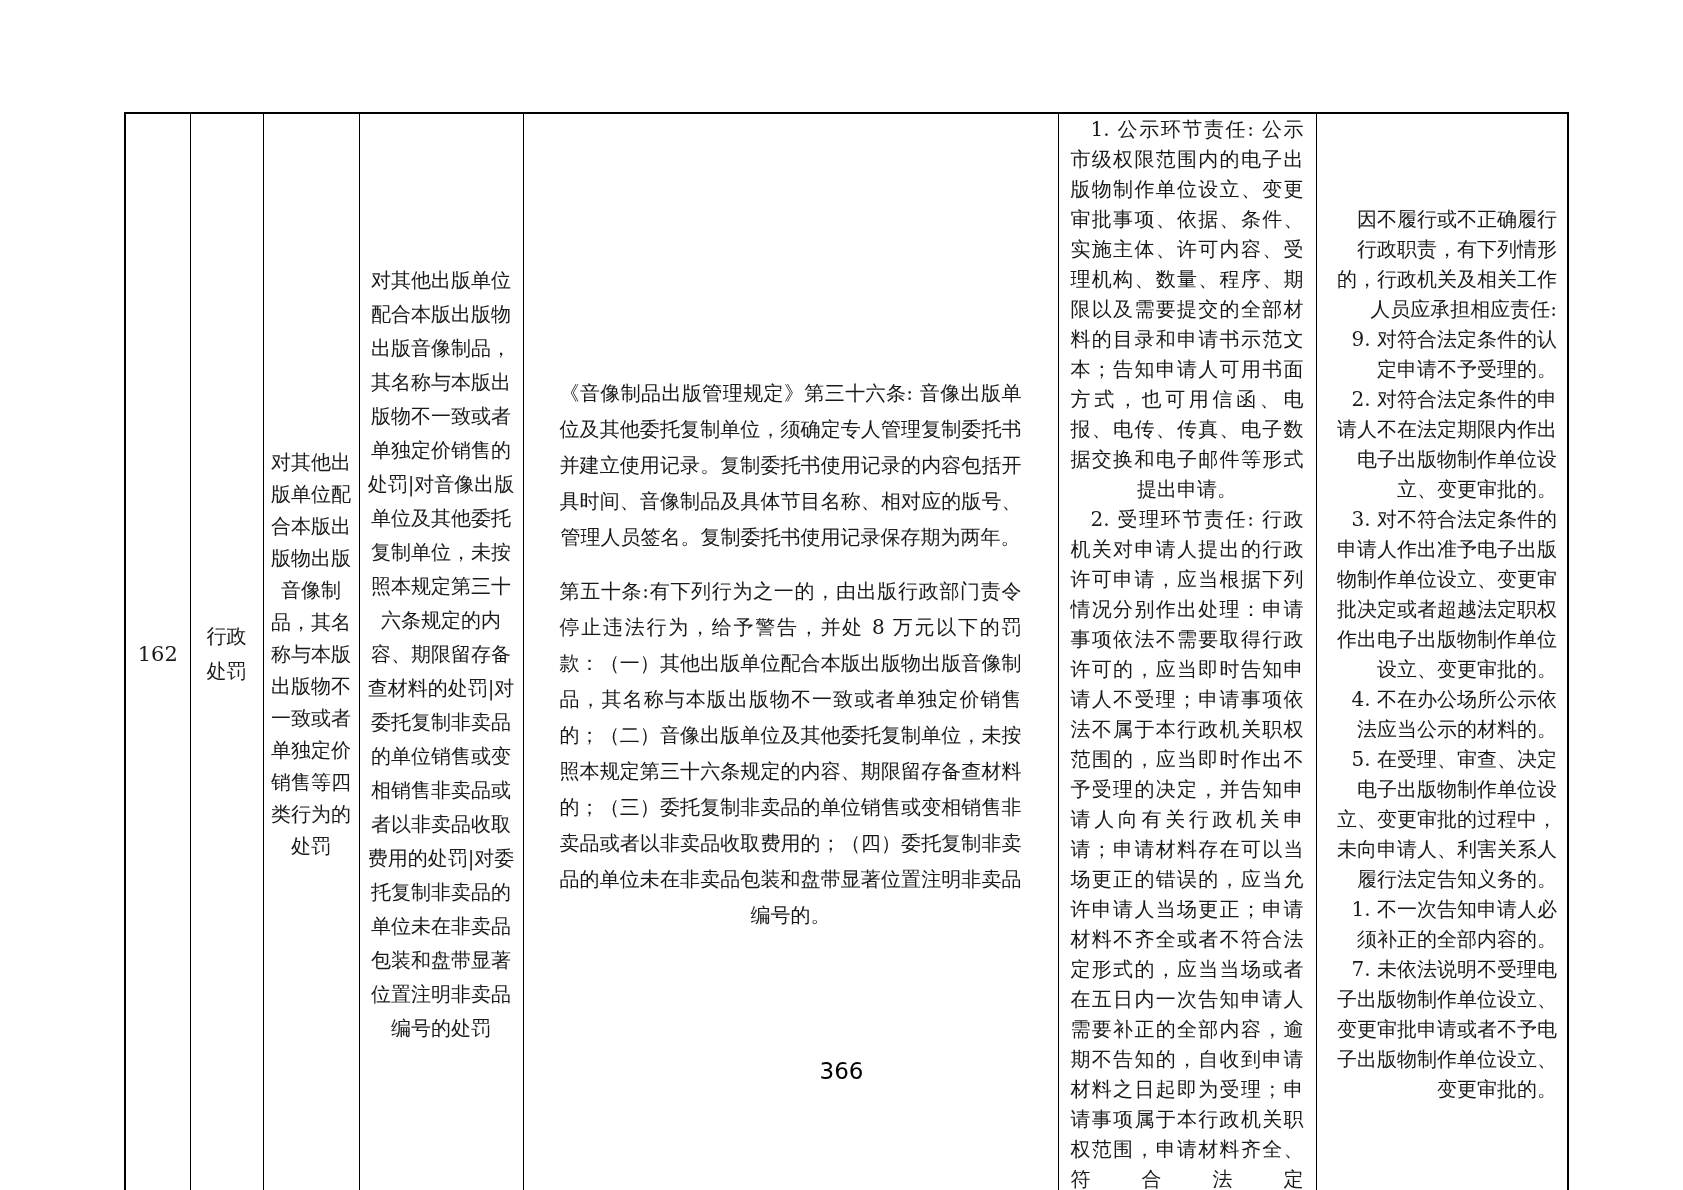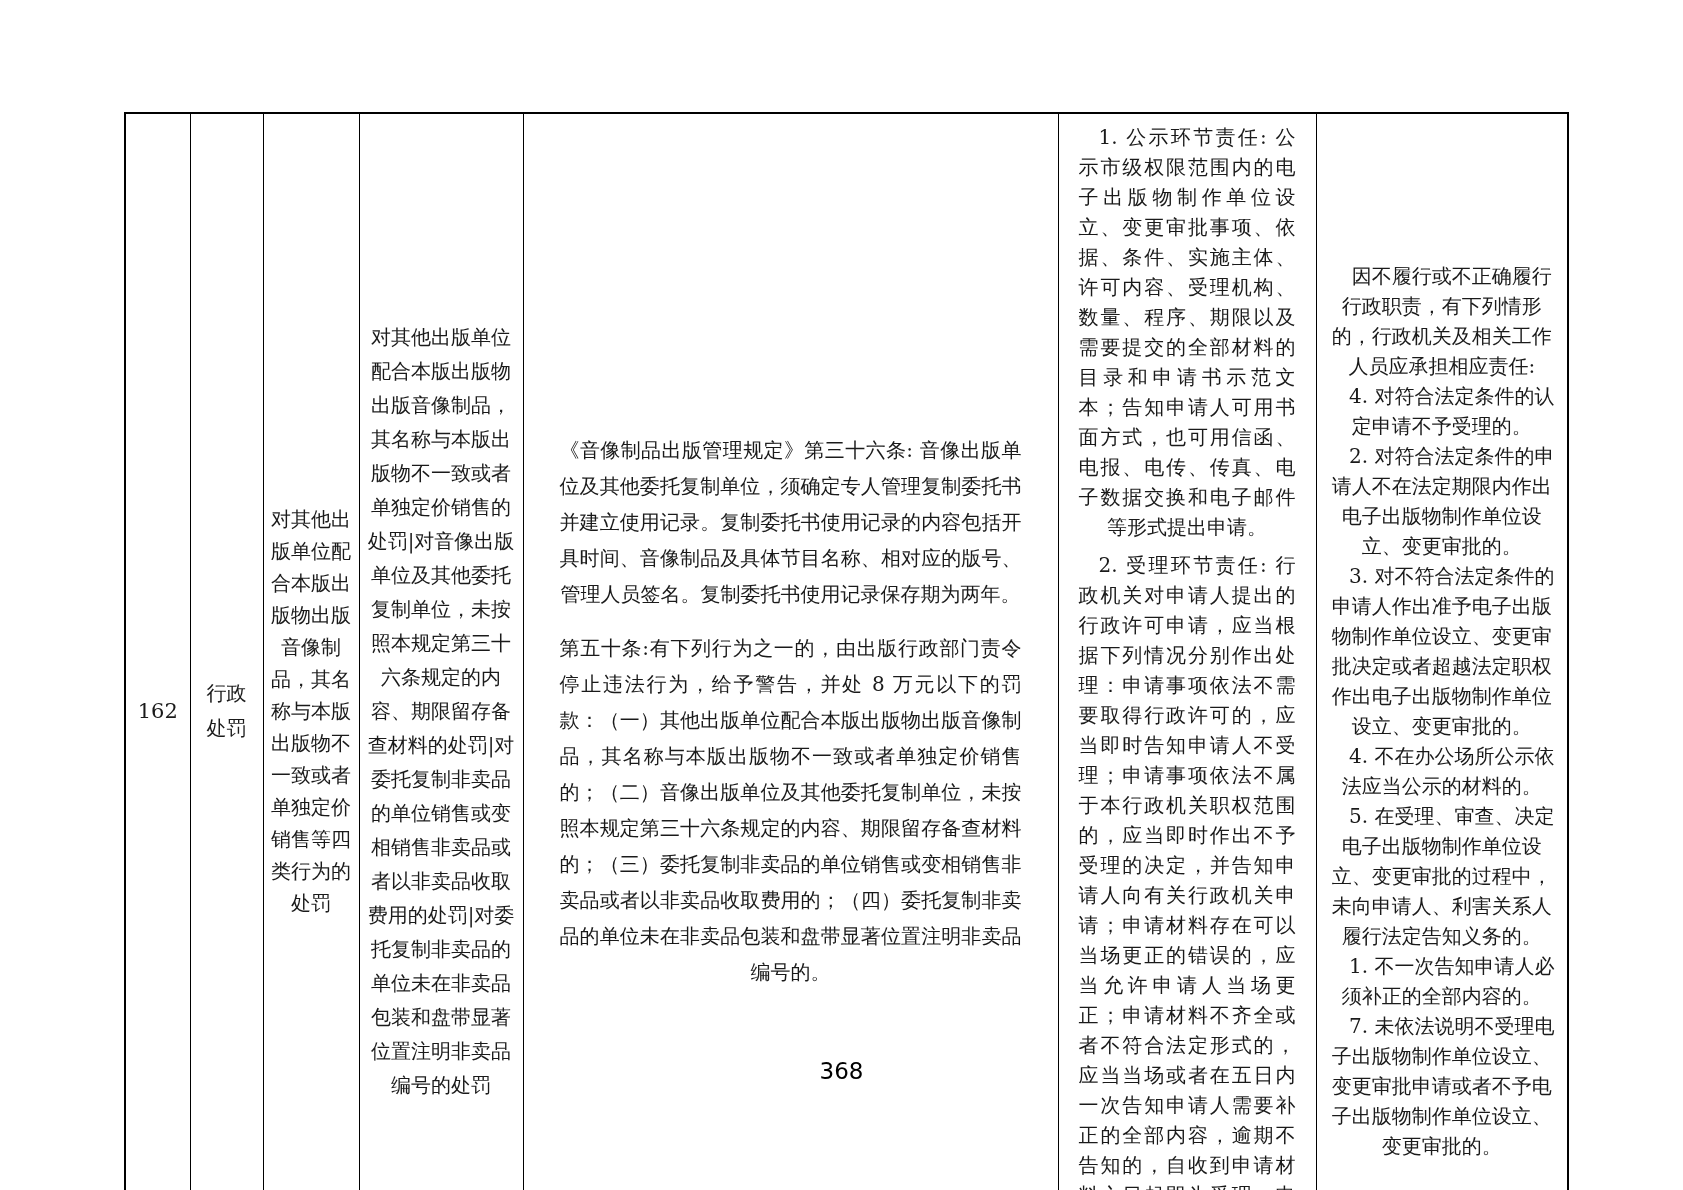--- a/index.html
+++ b/index.html
@@ -28,24 +28,24 @@
     padding: 0;
     overflow: hidden;
   }
   td.c1 { font-size: 21px; text-align: center; }
   td.c2 { font-size: 20px; line-height: 35px; text-align: center; padding: 0 13px; }
   td.c3 { font-size: 20px; line-height: 32px; text-align: center; padding: 0 6px; }
   td.c4 { font-size: 20px; line-height: 34px; text-align: center; padding: 0 6px; }
   td.c5 { font-size: 20px; line-height: 36px; padding: 0 18px; }
   td.c5 p { margin: 18px; text-align: justify; text-align-last: center; }
   td.c6 { font-size: 20px; line-height: 30px; padding: 0 12px; }
-  td.c6 p { margin: 8px; text-align: justify; text-align-last: center; text-indent: 1em; }
+  td.c6 p { margin: 0; text-align: justify; text-align-last: center; text-indent: 1em; }
   td.c6 p.cont { text-align-last: justify; }
   td.c7 { font-size: 20px; line-height: 30px; padding: 0 10px; }
-  td.c7 p { margin: 0; text-align: center; text-indent: 1em; }
+  td.c7 p { margin: 0; text-align: right; text-indent: 1em; }
   .page-num {
     position: absolute;
     left: 0; right: 0;
     top: 1058px;
     text-align: center;
     font-family: "DejaVu Sans", "Liberation Sans", sans-serif;
     font-size: 23px;
     color: #000;
   }
 </style>
@@ -73,27 +73,27 @@
         <td class="c5">
           <p>《音像制品出版管理规定》第三十六条: 音像出版单位及其他委托复制单位，须确定专人管理复制委托书并建立使用记录。复制委托书使用记录的内容包括开具时间、音像制品及具体节目名称、相对应的版号、管理人员签名。复制委托书使用记录保存期为两年。</p>
           <p>第五十条:有下列行为之一的，由出版行政部门责令停止违法行为，给予警告，并处 8 万元以下的罚款：（一）其他出版单位配合本版出版物出版音像制品，其名称与本版出版物不一致或者单独定价销售的；（二）音像出版单位及其他委托复制单位，未按照本规定第三十六条规定的内容、期限留存备查材料的；（三）委托复制非卖品的单位销售或变相销售非卖品或者以非卖品收取费用的；（四）委托复制非卖品的单位未在非卖品包装和盘带显著位置注明非卖品编号的。</p>
         </td>
         <td class="c6">
           <p>1. 公示环节责任: 公示市级权限范围内的电子出版物制作单位设立、变更审批事项、依据、条件、实施主体、许可内容、受理机构、数量、程序、期限以及需要提交的全部材料的目录和申请书示范文本；告知申请人可用书面方式，也可用信函、电报、电传、传真、电子数据交换和电子邮件等形式提出申请。</p>
           <p class="cont">2. 受理环节责任: 行政机关对申请人提出的行政许可申请，应当根据下列情况分别作出处理：申请事项依法不需要取得行政许可的，应当即时告知申请人不受理；申请事项依法不属于本行政机关职权范围的，应当即时作出不予受理的决定，并告知申请人向有关行政机关申请；申请材料存在可以当场更正的错误的，应当允许申请人当场更正；申请材料不齐全或者不符合法定形式的，应当当场或者在五日内一次告知申请人需要补正的全部内容，逾期不告知的，自收到申请材料之日起即为受理；申请事项属于本行政机关职权范围，申请材料齐全、符合法定</p>
         </td>
         <td class="c7">
           <p>因不履行或不正确履行行政职责，有下列情形的，行政机关及相关工作人员应承担相应责任:</p>
-          <p>4. 对符合法定条件的认定申请不予受理的。</p>
+          <p>9. 对符合法定条件的认定申请不予受理的。</p>
           <p>2. 对符合法定条件的申请人不在法定期限内作出电子出版物制作单位设立、变更审批的。</p>
           <p>3. 对不符合法定条件的申请人作出准予电子出版物制作单位设立、变更审批决定或者超越法定职权作出电子出版物制作单位设立、变更审批的。</p>
           <p>4. 不在办公场所公示依法应当公示的材料的。</p>
           <p>5. 在受理、审查、决定电子出版物制作单位设立、变更审批的过程中，未向申请人、利害关系人履行法定告知义务的。</p>
           <p>1. 不一次告知申请人必须补正的全部内容的。</p>
           <p>7. 未依法说明不受理电子出版物制作单位设立、变更审批申请或者不予电子出版物制作单位设立、变更审批的。</p>
         </td>
       </tr>
     </tbody>
   </table>
 
-  <div class="page-num">368</div>
+  <div class="page-num">366</div>
 
 </div>
 
 </body></html>

